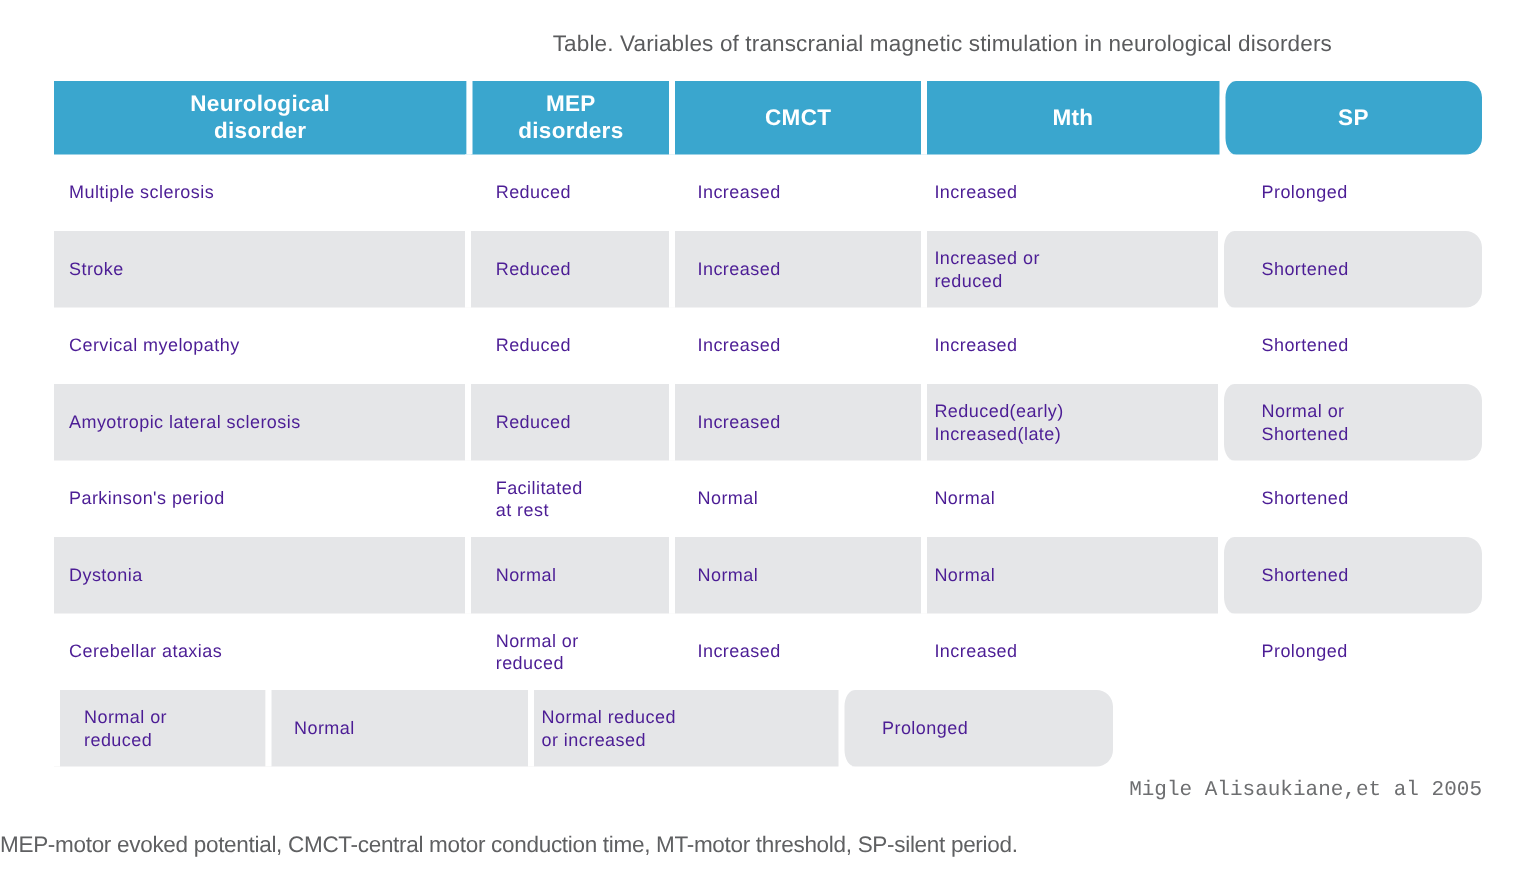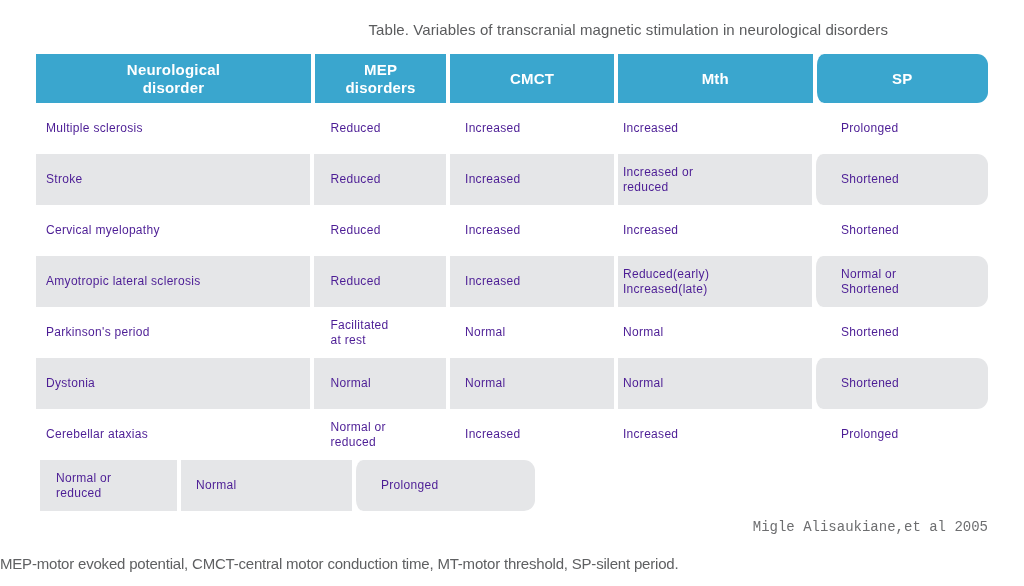--- a/index.html
+++ b/index.html
@@ -115,20 +115,22 @@
           <div class="cell col1">Normal or
 reduced</div>
           <div class="cell col2">Increased</div>
           <div class="cell col3">Increased</div>
           <div class="cell col4">Prolonged</div>
         </div>
         <div class="trow alt">
           <div class="cell col1">Normal or
 reduced</div>
           <div class="cell col2">Normal</div>
+          <div class="cell col3">Normal  reduced
+or increased</div>
           <div class="cell col4">Prolonged</div>
         </div>
       </div>
   </div>
 
   <div class="attribution">Migle Alisaukiane,et al 2005</div>
 
   <div class="footnote">MEP-motor evoked potential, CMCT-central motor conduction time, MT-motor threshold, SP-silent period.</div>
 
 </div>

